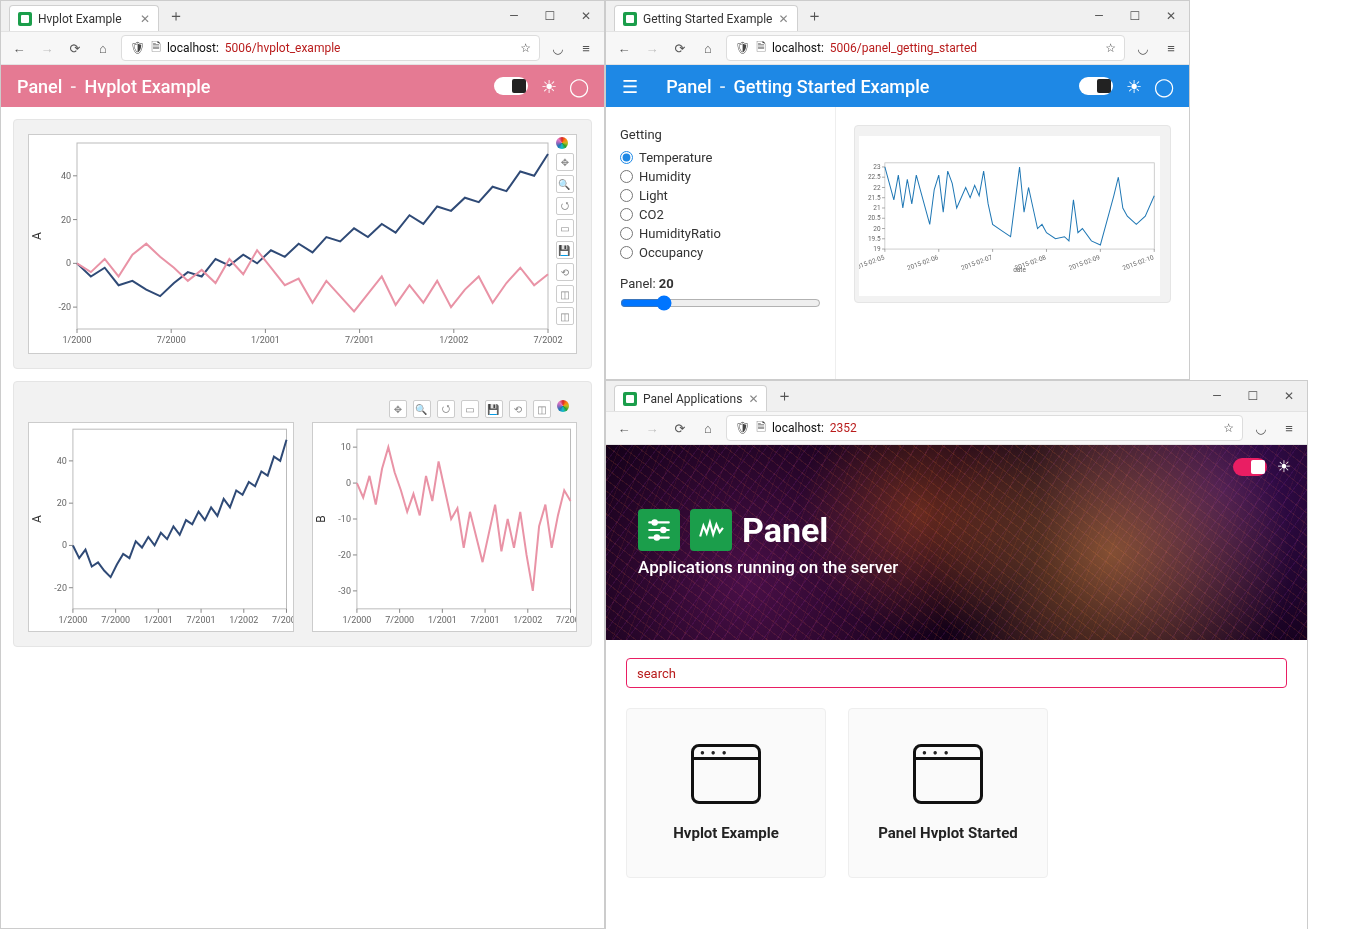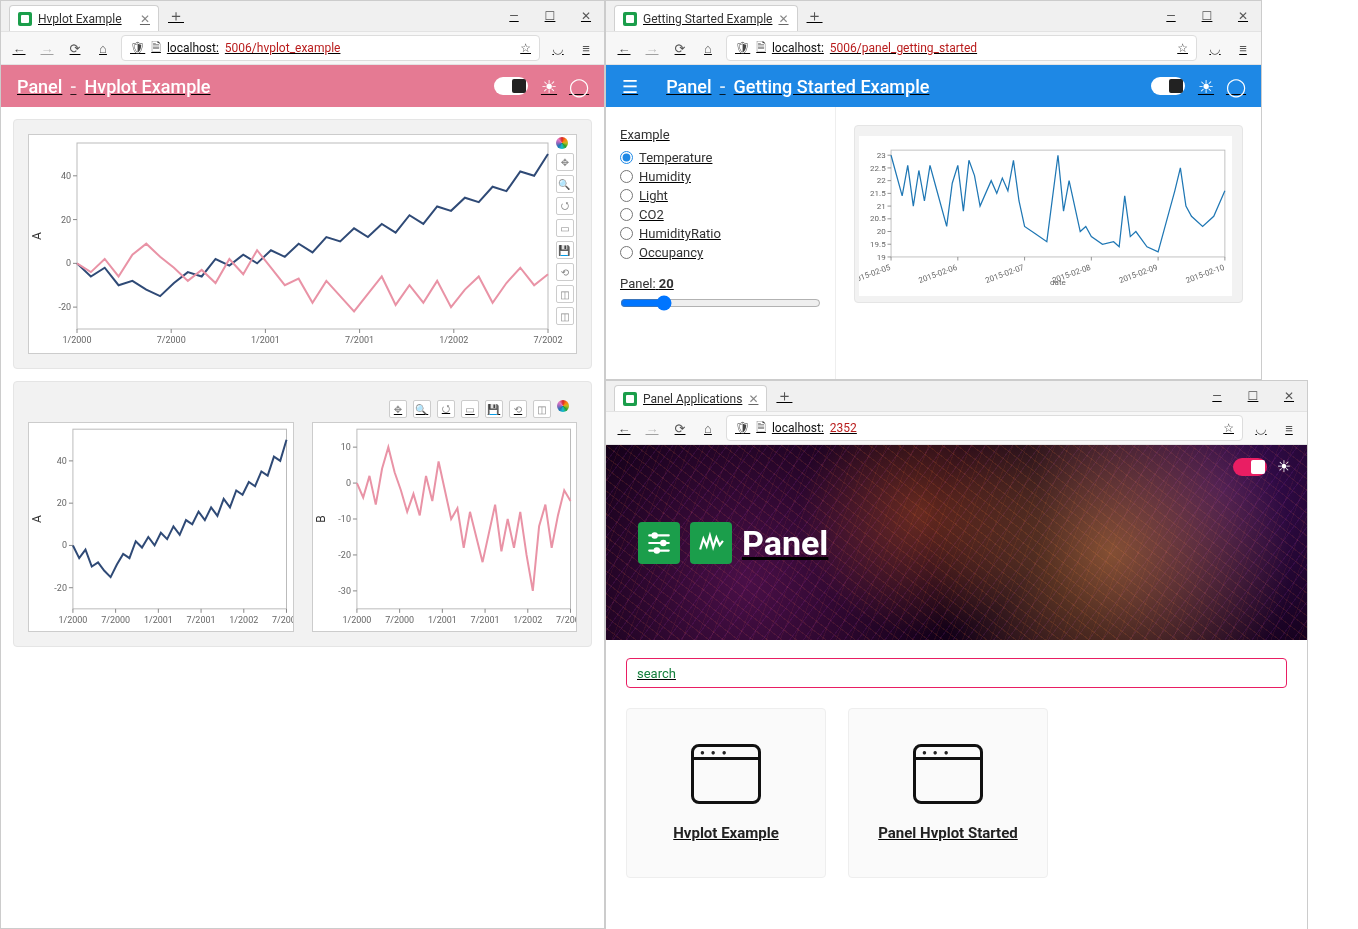--- a/index.html
+++ b/index.html
@@ -1,18 +1,18 @@
 <!DOCTYPE html>
 <html><head>
 <meta charset="utf-8">
 <style>
   * { box-sizing: border-box; margin: 0; padding: 0; }
   body { font-family: -apple-system, BlinkMacSystemFont, "Segoe UI", Roboto, sans-serif; background: #fff; width: 1358px; height: 929px; overflow: hidden; position: relative; }
 
-  .win { position: absolute; border: 1px solid #ccc; background: #fff; display: flex; flex-direction: column; text-decoration: underline; }
+  .win { position: absolute; border: 1px solid #ccc; background: #fff; display: flex; flex-direction: column; }
   .win-top { flex: 0 0 auto; }
   .titlebar { height: 30px; background:#f0f0f0; display:flex; align-items:center; padding-left:8px; }
   .tab { display:flex; align-items:center; background:#ffffff; border:1px solid #d0d0d0; border-bottom:none; border-radius:4px 4px 0 0; height:26px; padding:0 8px; margin-top:4px; font-size:12px; color:#333; gap:6px; min-width:150px; }
   .tab .favicon { width:14px; height:14px; background:#1b9e4b; border-radius:2px; display:flex; align-items:center; justify-content:center; }
   .tab .favicon::after { content:""; width:8px; height:8px; background:#fff; border-radius:1px; }
   .tab .close { margin-left:auto; opacity:.6; }
   .newtab { width:22px; height:22px; display:flex; align-items:center; justify-content:center; color:#555; margin-left:6px; }
   .wincontrols { margin-left:auto; display:flex; }
   .wincontrols div { width:36px; height:30px; display:flex; align-items:center; justify-content:center; color:#555; font-size:12px; }
   .navbar { height:34px; background:#f7f7f7; border-top:1px solid #e3e3e3; border-bottom:1px solid #e3e3e3; display:flex; align-items:center; padding:0 8px; gap:8px; font-size:13px; color:#555; }
@@ -62,21 +62,21 @@
   }
   .hero-content { position:relative; }
   .hero h1 { font-size:34px; font-weight:700; display:flex; align-items:center; gap:10px; }
   .logo-sq { width:42px; height:42px; background:#1b9e4b; border-radius:4px; display:flex; align-items:center; justify-content:center; }
   .hero p { font-size:17px; margin-top:6px; font-weight:500; }
   .hero .toggle-wrap { position:absolute; top:12px; right:16px; display:flex; align-items:center; gap:10px; }
   .hero .pinktoggle { width:34px; height:18px; background:#e91e63; border-radius:9px; position:relative; }
   .hero .pinktoggle .knob { width:14px; height:14px; background:#fff; border-radius:2px; position:absolute; top:2px; right:2px; }
 
   .searchwrap { padding:18px 20px 10px; }
-  .searchbox { border:1px solid #e91e63; border-radius:4px; height:30px; padding:0 10px; font-size:13px; color:#15803d; display:flex; align-items:center; }
+  .searchbox { border:1px solid #e91e63; border-radius:4px; height:30px; padding:0 10px; font-size:13px; color:#b91c1c; display:flex; align-items:center; }
   .app-cards { display:flex; gap:22px; padding:10px 20px 20px; }
   .appcard { flex:0 0 200px; height:170px; background:#fafafa; border:1px solid #eee; border-radius:4px; display:flex; flex-direction:column; align-items:center; justify-content:center; gap:20px; font-weight:700; font-size:15px; color:#222; padding:12px; text-align:center;}
   .appcard .thumb { width:70px; height:60px; border:3px solid #111; border-radius:8px; position:relative; }
   .appcard .thumb::before { content:""; position:absolute; top:10px; left:-3px; right:-3px; height:3px; background:#111; }
   .appcard .thumb .dots { position:absolute; top:1px; left:6px; font-size:8px; letter-spacing:2px; }
 
   
   .xt, .yt { font-size:9px; fill:#666; }
 </style>
 </head>
@@ -241,21 +241,21 @@
                 <text x="12" y="96" text-anchor="middle" class="axislabel" transform="rotate(-90 12 96)">B</text>
                 <path d="M44 60.000000000000014L50.294117647058826 74.4L56.588235294117645 52.80000000000001L62.88235294117647 81.60000000000001L69.17647058823529 45.599999999999994L75.47058823529412 24L81.76470588235294 49.19999999999999L88.05882352941177 67.19999999999999L94.35294117647058 88.8L100.64705882352942 70.8L106.94117647058823 92.39999999999999L113.23529411764706 52.80000000000001L119.52941176470588 78L125.8235294117647 38.400000000000006L132.11764705882354 67.19999999999999L138.41176470588235 96L144.70588235294116 85.19999999999999L151 124.8L157.29411764705884 88.8L163.58823529411765 114L169.88235294117646 139.2L176.1764705882353 110.4L182.47058823529412 81.60000000000001L188.76470588235296 128.4L195.05882352941177 96L201.3529411764706 124.8L207.6470588235294 88.8L213.94117647058823 132L220.23529411764704 168L226.52941176470588 103.2L232.8235294117647 81.60000000000001L239.11764705882354 124.8L245.41176470588235 92.39999999999999L251.7058823529412 67.19999999999999L258 78" fill="none" stroke="#e993a6" stroke-width="2"></path>
               </g>
             </svg>
         </div>
       </div>
     </div>
   </div>
 </div>
 
-<div class="win" style="left:605px; top:0; width:657px; height:380px;">
+<div class="win" style="left:605px; top:0; width:585px; height:380px;">
   <div class="win-top">
     <div class="titlebar">
       <div class="tab">
         <span class="favicon"></span>
         <span>Getting Started Example</span>
         <span class="close">✕</span>
       </div>
       <div class="newtab">＋</div>
       <div class="wincontrols">
         <div>—</div>
@@ -289,21 +289,21 @@
             <div class="knob"></div>
           </div>
         <div class="iconsun">☀</div>
         <div class="iconring">◯</div>
       </div>
     </div>
   </div>
 
   <div class="content" style="display:flex;">
     <div class="controls" style="border-right:1px solid #eee;">
-      <div class="ctrl-title">Example</div>
+      <div class="ctrl-title">Getting</div>
       <div id="radio-group">
           <label>
             <input type="radio" name="var" checked="" style="">
             <span>Temperature</span>
           </label>
           <label>
             <input type="radio" name="var" style="">
             <span>Humidity</span>
           </label>
           <label>
@@ -425,20 +425,21 @@
                 </g>
               </svg>
           </span>
           <span class="logo-sq">
             <svg width="26" height="26" viewBox="0 0 24 24">
                 <polyline points="2,18 5,8 8,15 11,5 14,16 17,7 20,14 23,10" stroke="#fff" stroke-width="2" fill="none"></polyline>
               </svg>
           </span>
           <span>Panel</span>
         </h1>
+        <p>Applications running on the server</p>
       </div>
       <div class="toggle-wrap">
         <div class="pinktoggle">
             <div class="knob"></div>
           </div>
         <div style="color:#fff">☀</div>
       </div>
     </div>
 
     <div class="searchwrap">

